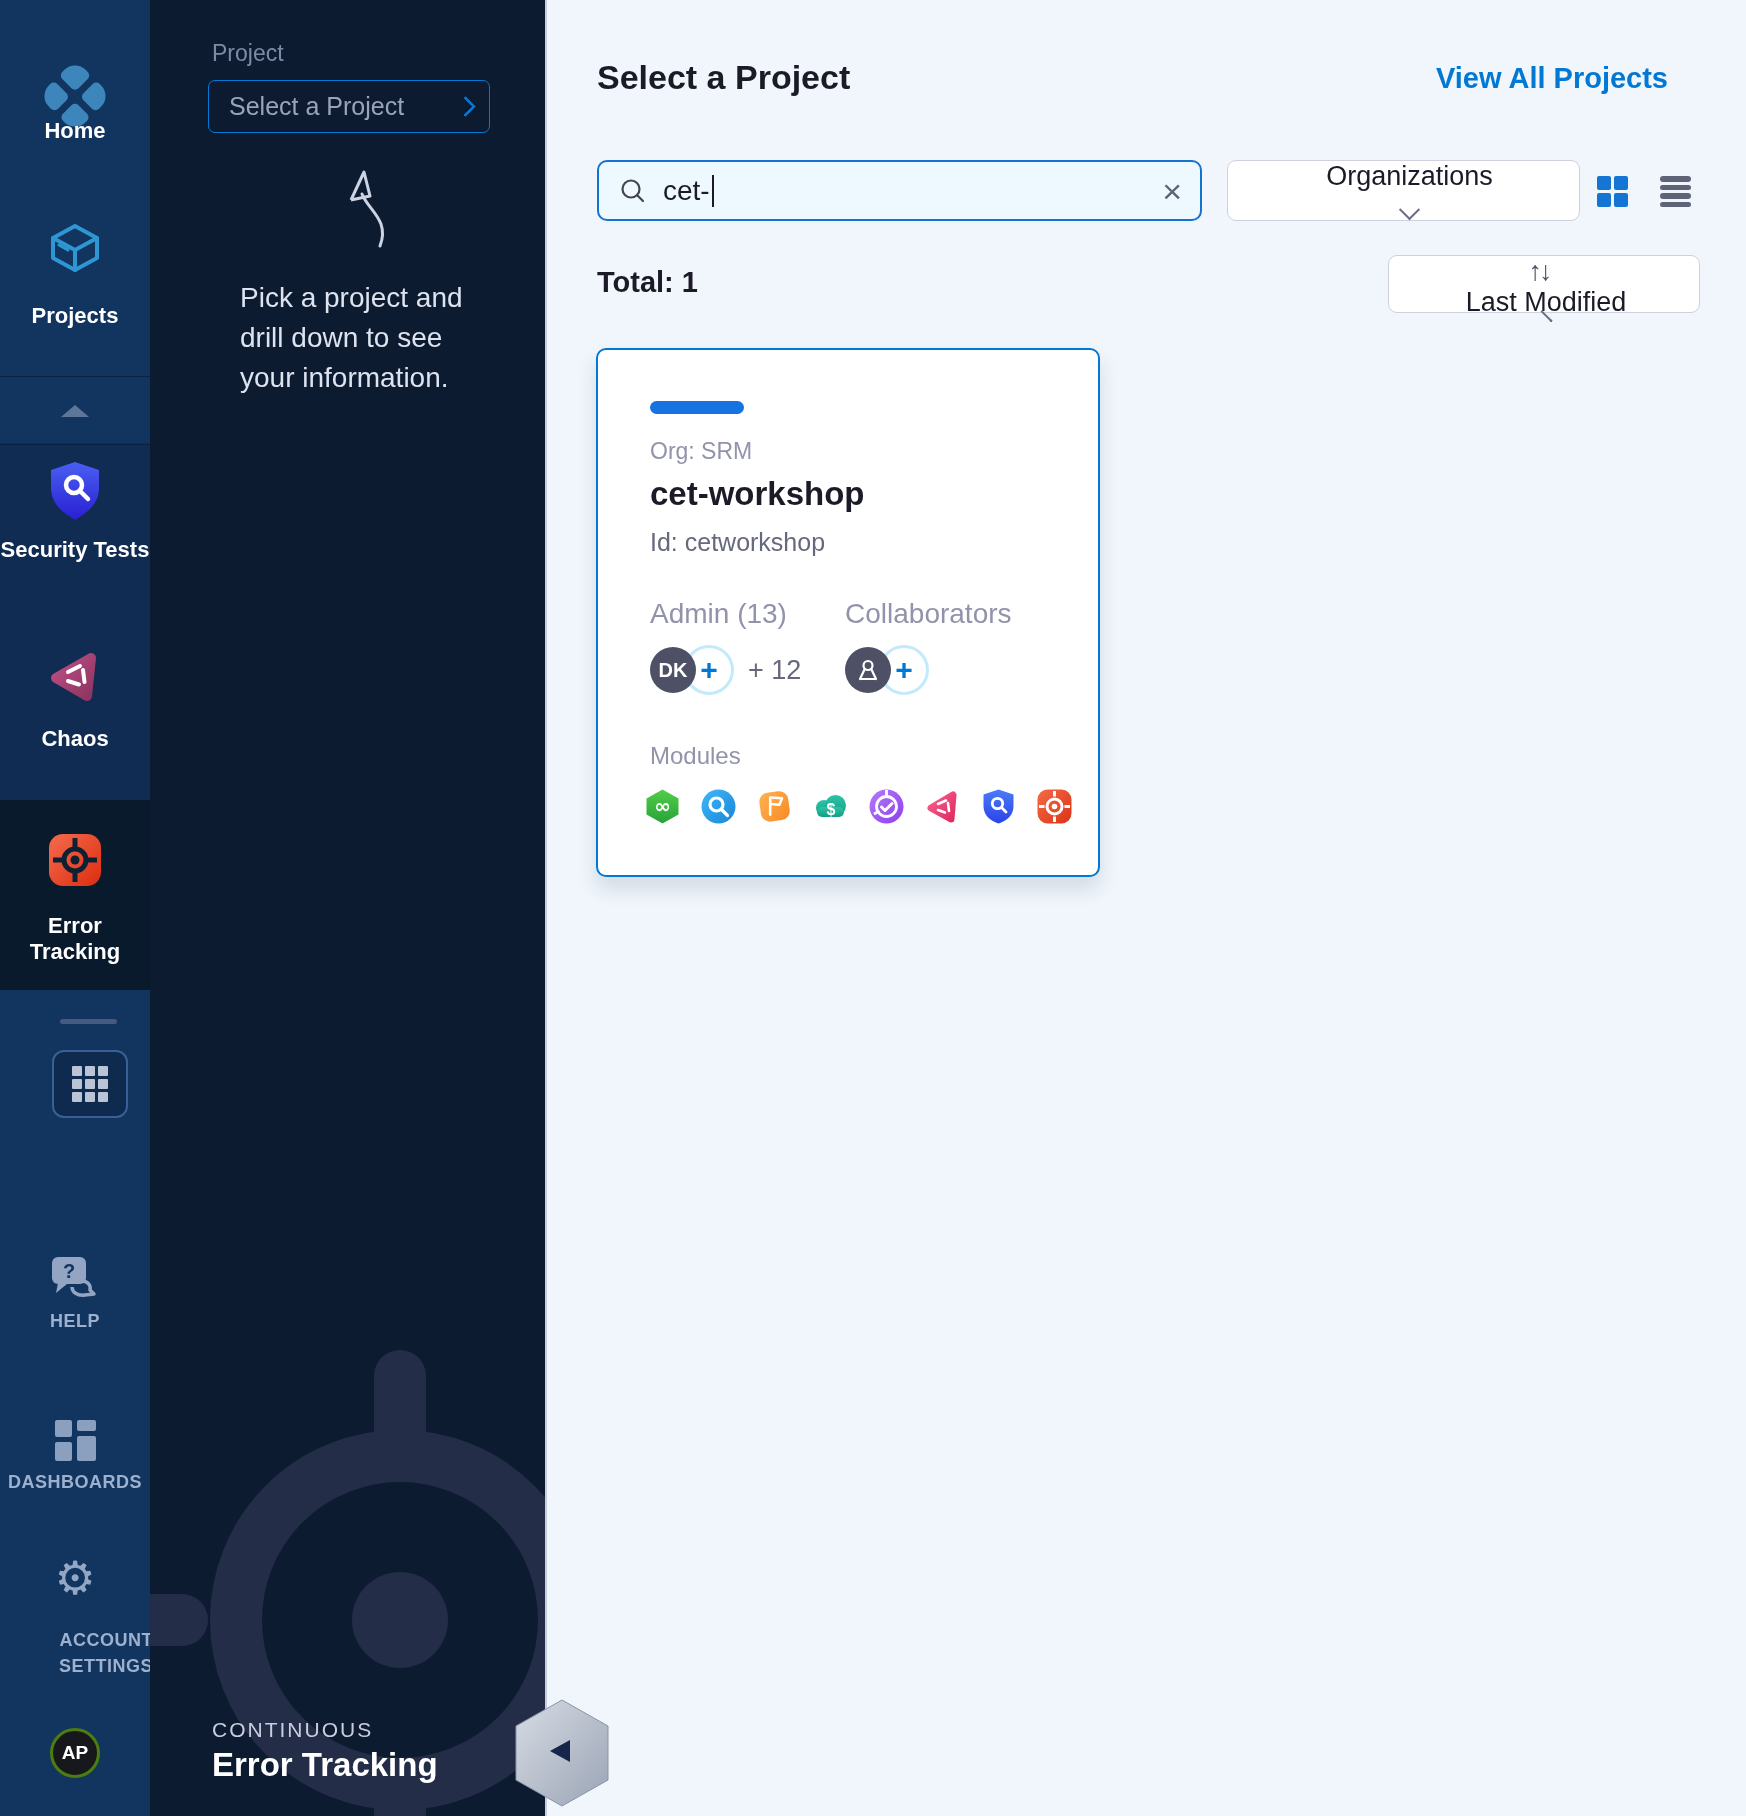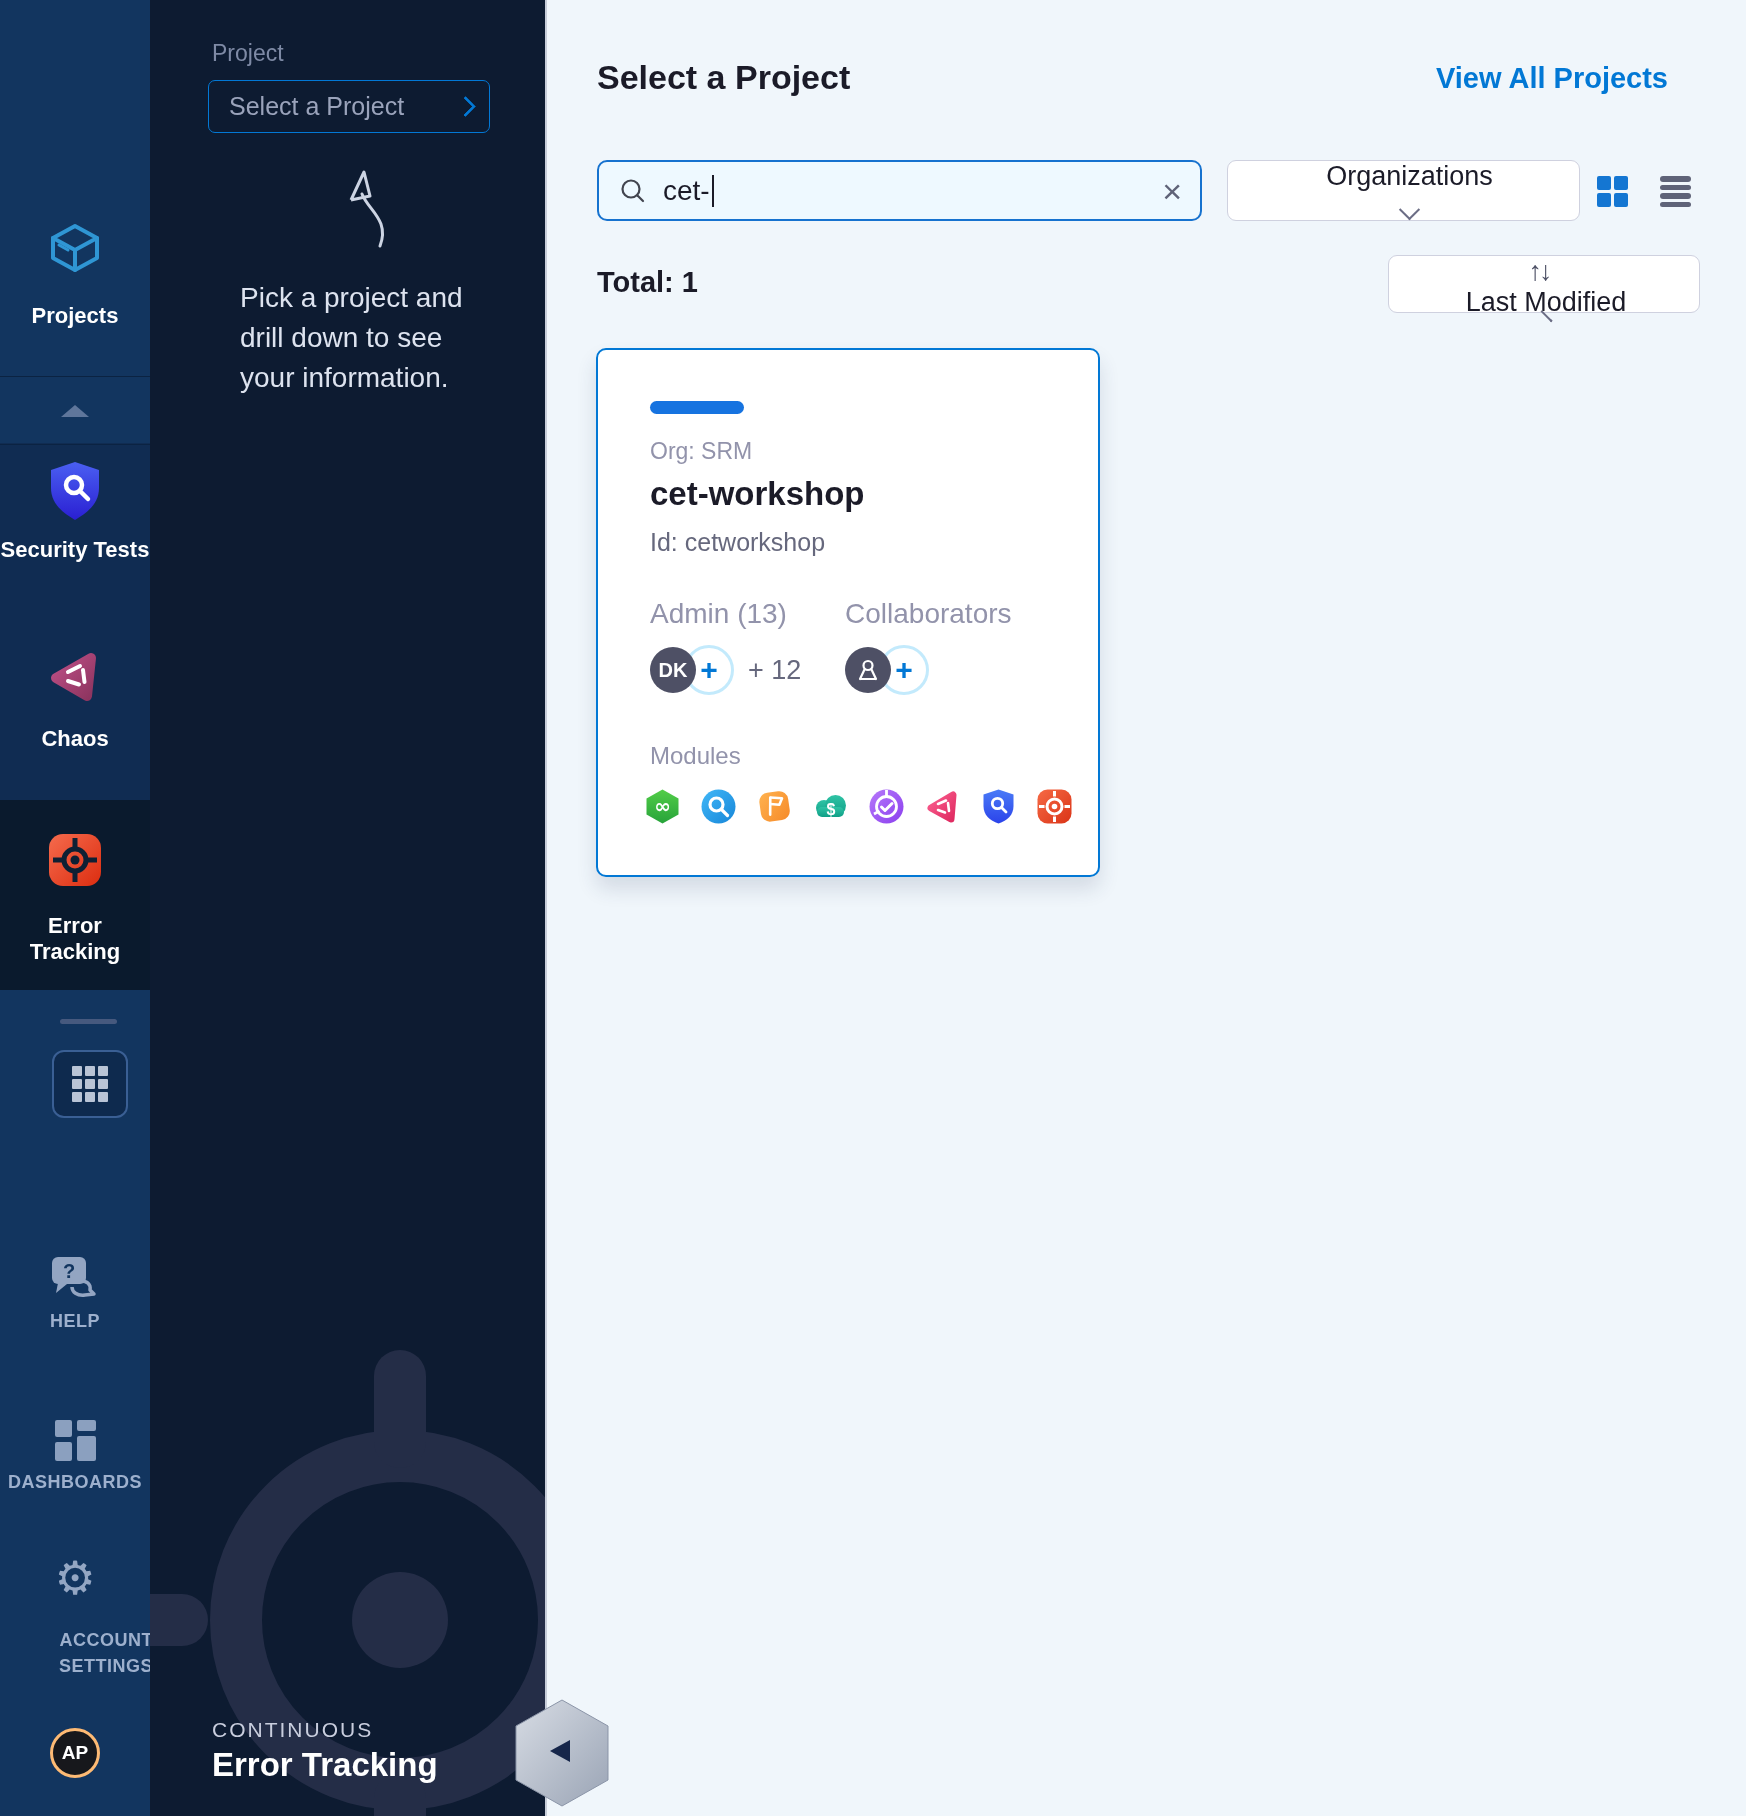--- a/index.html
+++ b/index.html
@@ -27,21 +27,21 @@
   .home-ic i:nth-child(3){border-bottom-left-radius:15px;}
   .home-ic i:nth-child(4){border-bottom-right-radius:15px;}
   .launcher-btn{position:absolute;left:52px;top:1050px;width:72px;height:64px;background:#0e2a4e;
                 border:2px solid #3a5f94;border-radius:12px;display:flex;align-items:center;justify-content:center;}
   .launch-grid{display:grid;grid-template-columns:repeat(3,10px);grid-template-rows:repeat(3,10px);gap:3px;}
   .launch-grid i{background:#b9c4d6;border-radius:1px;}
   .nav-divider{position:absolute;left:60px;top:1019px;width:57px;height:5px;border-radius:3px;background:#46597e;}
   .gear-glyph{position:absolute;left:0;top:1558px;width:150px;text-align:center;
               font-size:46px;color:#93a6c3;line-height:46px;}
   .ap-avatar{position:absolute;left:50px;top:1728px;width:44px;height:44px;border-radius:50%;
-             background:#17181c;border:3px solid #fdba74;color:#fff;font-size:19px;font-weight:bold;
+             background:#17181c;border:3px solid #4d7c0f;color:#fff;font-size:19px;font-weight:bold;
              display:flex;align-items:center;justify-content:center;}
 
   
   .panel{position:absolute;left:150px;top:0;width:395px;height:1816px;background:#0d1b31;overflow:hidden;}
   .panel-label{position:absolute;left:62px;top:40px;font-size:23px;color:#7e8aa5;}
   .proj-select{position:absolute;left:58px;top:80px;width:282px;height:53px;box-sizing:border-box;
                border:1.5px solid #0278d5;border-radius:7px;display:flex;align-items:center;
                padding:0 16px 0 20px;}
   .proj-select span{font-size:25px;color:#9aa3bb;flex:1;}
   .chev-right{width:12px;height:12px;border-top:3px solid #0278d5;border-right:3px solid #0278d5;
@@ -103,20 +103,29 @@
 </style>
 </head>
 <body>
 
 <div class="page">
 
   <div class="nav">
     <div class="nav-modsec"></div>
     <div class="nav-active"></div>
 
+    <div class="abs" style="left:0;top:28px;width:150px;height:130px;">
+      <div class="home-ic">
+          <i></i>
+          <i></i>
+          <i></i>
+          <i></i>
+        </div>
+      <div class="nav-label" style="top:90px;">Home</div>
+    </div>
 
     <div class="abs" style="left:0;top:210px;width:150px;height:120px;">
       <svg class="abs" style="left:43px;top:8px;" width="64" height="64" viewBox="0 0 64 64" fill="none" stroke="#2f96d4" stroke-width="4" stroke-linejoin="round" stroke-linecap="round">
         <path d="M32 8 L54 20 L32 32 L10 20 Z"></path>
         <path d="M10 20 V40 L32 52 V32"></path>
         <path d="M54 20 V40 L32 52"></path>
         <path d="M16 27 l9 5" stroke-width="3"></path>
       </svg>
       <div class="nav-label" style="top:93px;">Projects</div>
     </div>

